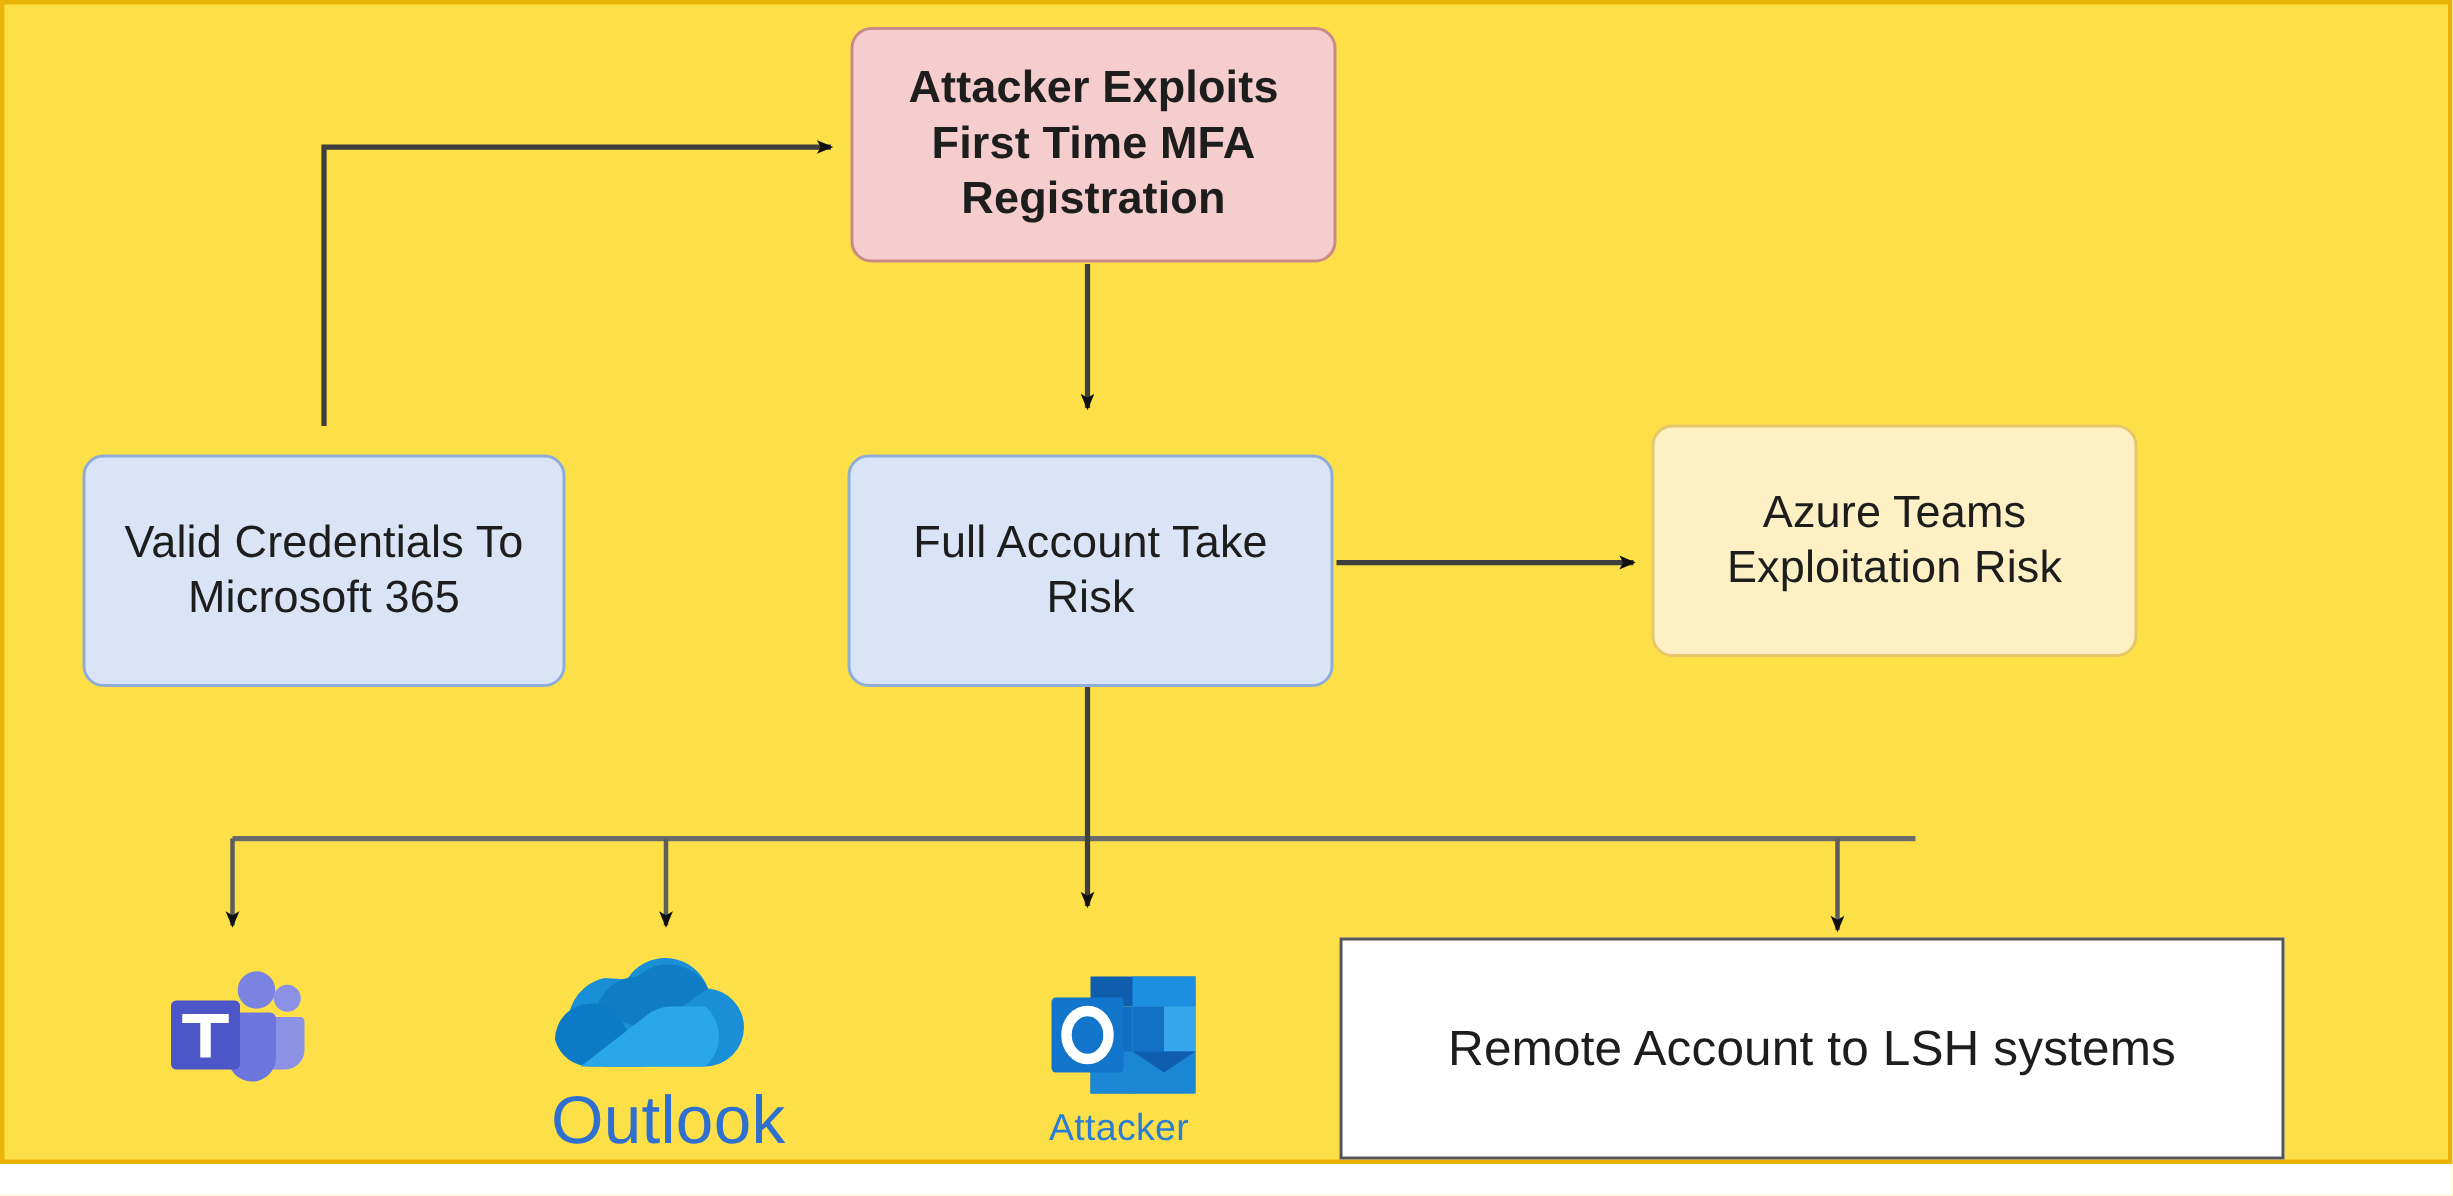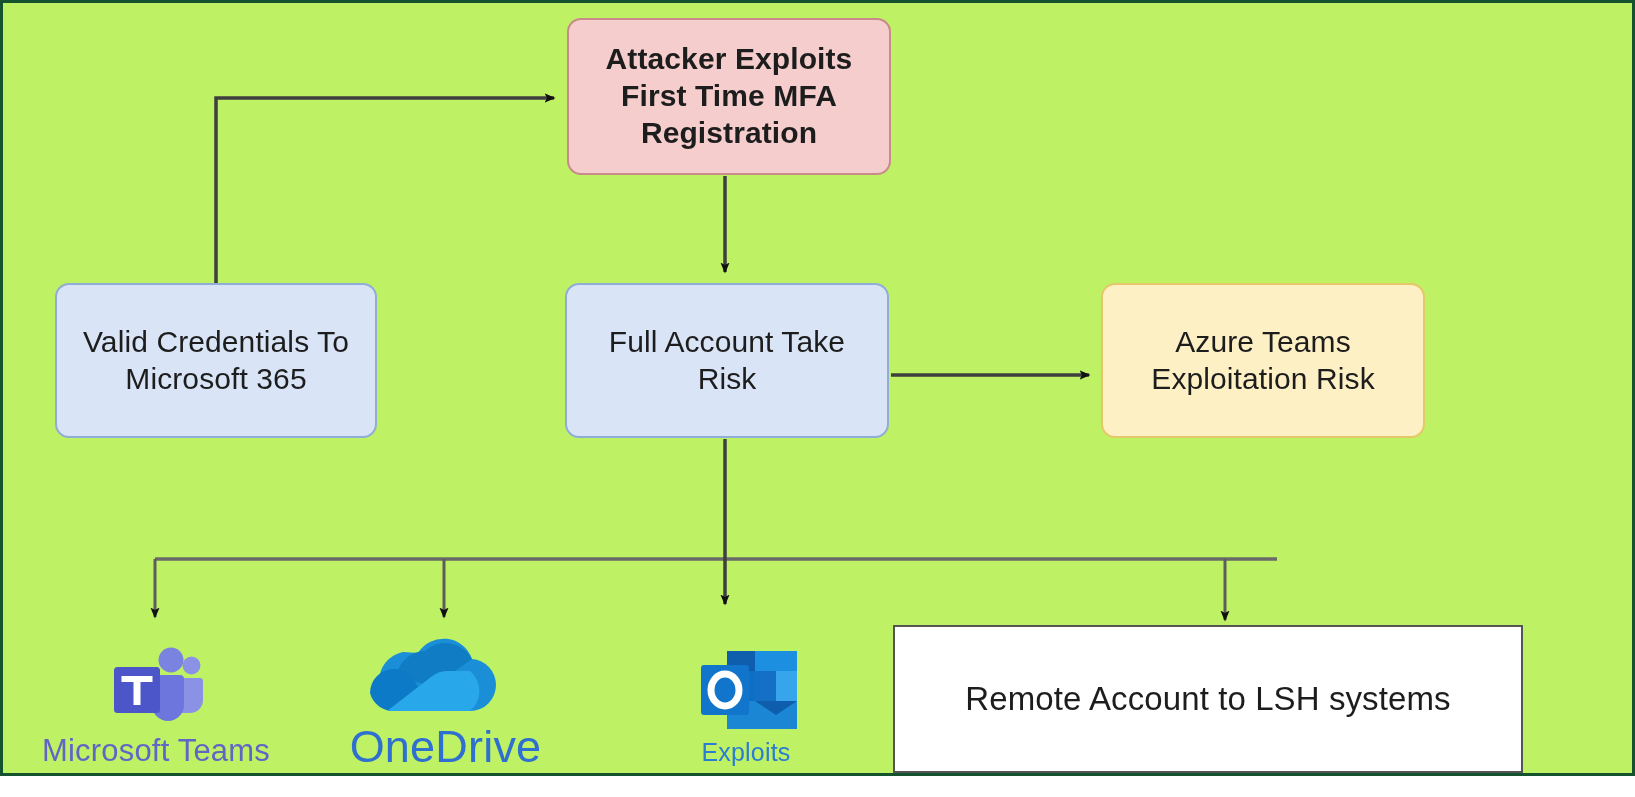--- a/index.html
+++ b/index.html
@@ -1,30 +1,30 @@
 <!DOCTYPE html>
 <html><head>
 <meta charset="utf-8">
 <style>
   html,body{margin:0;padding:0;background:#ffffff;}
   body{width:1635px;height:797px;overflow:hidden;
        font-family:"Liberation Sans","DejaVu Sans",sans-serif;}
 
-  #canvas{position:relative;width:1635px;height:776px;background:#bef264;
-          box-sizing:border-box;border:3px solid #14532d;}
+  #canvas{position:relative;width:1635px;height:776px;background:#fde047;
+          box-sizing:border-box;border:3px solid #eab308;}
 
   
   .node{position:absolute;box-sizing:border-box;display:flex;
         align-items:center;justify-content:center;text-align:center;
         border-radius:14px;border-width:2px;border-style:solid;
         color:#1d1d1d;line-height:1.23;letter-spacing:.1px;}
   .node span{display:block;padding:0 10px;}
 
   .node-pink{background:#f5cdcd;border-color:#c98a8a;}
-  .node-blue{background:#d9e4f7;border-color:#8fadd6;}
+  .node-blue{background:#d9e4f7;border-color:#8fadd6;margin-top:20px;}
   .node-yellow{background:#fdf0c4;border-color:#e6c769;}
   .node-plain{background:#ffffff;border:2px solid #555;border-radius:0;}
 
   
   #wires{position:absolute;left:0;top:0;width:1635px;height:797px;
          pointer-events:none;}
 
   
   .logo-cell{position:absolute;display:flex;flex-direction:column;
              align-items:center;justify-content:flex-start;}
@@ -86,45 +86,44 @@
     <svg width="96" height="86" viewBox="0 0 96 86">
       <circle cx="63" cy="17" r="12.5" fill="#7b83e0"></circle>
       <circle cx="83.5" cy="22.5" r="9" fill="#8b92e6"></circle>
       <path d="M70,35 h22 a3,3 0 0 1 3,3 v19 a13,13 0 0 1 -13,13 h-12 z" fill="#8b92e6"></path>
       <path d="M44,32 h28 a4,4 0 0 1 4,4 v26 a16,16 0 0 1 -16,16
                a16,16 0 0 1 -16,-16 z" fill="#6d76dc"></path>
       <rect x="6" y="24" width="46" height="46" rx="3.5" fill="#4c56c8"></rect>
       <rect x="13.5" y="33" width="31" height="6" fill="#ffffff"></rect>
       <rect x="25.5" y="33" width="7" height="29" fill="#ffffff"></rect>
     </svg>
-    <div class="logo-label teams-label">Microsoft Teams</div>
   </div>
 
   <div class="logo-cell" style="left:325px;top:628px;width:235px;">
     <svg width="152" height="92" viewBox="0 0 152 92">
       <path d="M48,22 a30,30 0 0 1 54,6 a26,26 0 0 1 24,26
                a26,26 0 0 1 -26,26 h-66 a30,30 0 0 1 -1,-59 z" fill="#1a8fd8"></path>
       <path d="M27,44 a29,29 0 0 1 28,-24 a30,30 0 0 1 47,8
                l-40,28 z" fill="#0f7cc4"></path>
       <path d="M0,62 a24,24 0 0 1 24,-24 a24,24 0 0 1 19,9
                l18,33 h-37 a24,24 0 0 1 -24,-18 z" fill="#0c7ac7"></path>
       <path d="M17,80 l44,-34 a26,26 0 0 1 16,-6 h23
                a26,26 0 0 1 0,40 h-66 z" fill="#28a8ea"></path>
     </svg>
-    <div class="logo-label onedrive-label">OneDrive</div>
+    <div class="logo-label onedrive-label">Outlook</div>
   </div>
 
   <div class="logo-cell" style="left:648px;top:640px;width:190px;">
     <svg width="118" height="92" viewBox="0 0 118 92">
       <rect x="40" y="8" width="70" height="20" fill="#0f5eae"></rect>
       <rect x="68" y="8" width="42" height="78" fill="#1d8fe0"></rect>
       <rect x="40" y="28" width="30" height="58" fill="#0f6fc4"></rect>
       <path d="M68,28 h42 v30 l-21,14 l-21,-14 z" fill="#36a5ec"></path>
       <path d="M68,28 h21 v44 l-21,-14 z" fill="#1470c4"></path>
       <rect x="40" y="58" width="70" height="28" fill="#1a86d4"></rect>
       <path d="M110,58 l-21,14 l-21,-14 z" fill="#0f5eae"></path>
       <rect x="14" y="22" width="48" height="50" rx="3" fill="#1175cb"></rect>
       <ellipse cx="38" cy="47" rx="14" ry="16" fill="none" stroke="#ffffff" stroke-width="7"></ellipse>
     </svg>
-    <div class="logo-label outlook-label">Exploits</div>
+    <div class="logo-label outlook-label">Attacker</div>
   </div>
 
 </div>
 
 </body></html>

